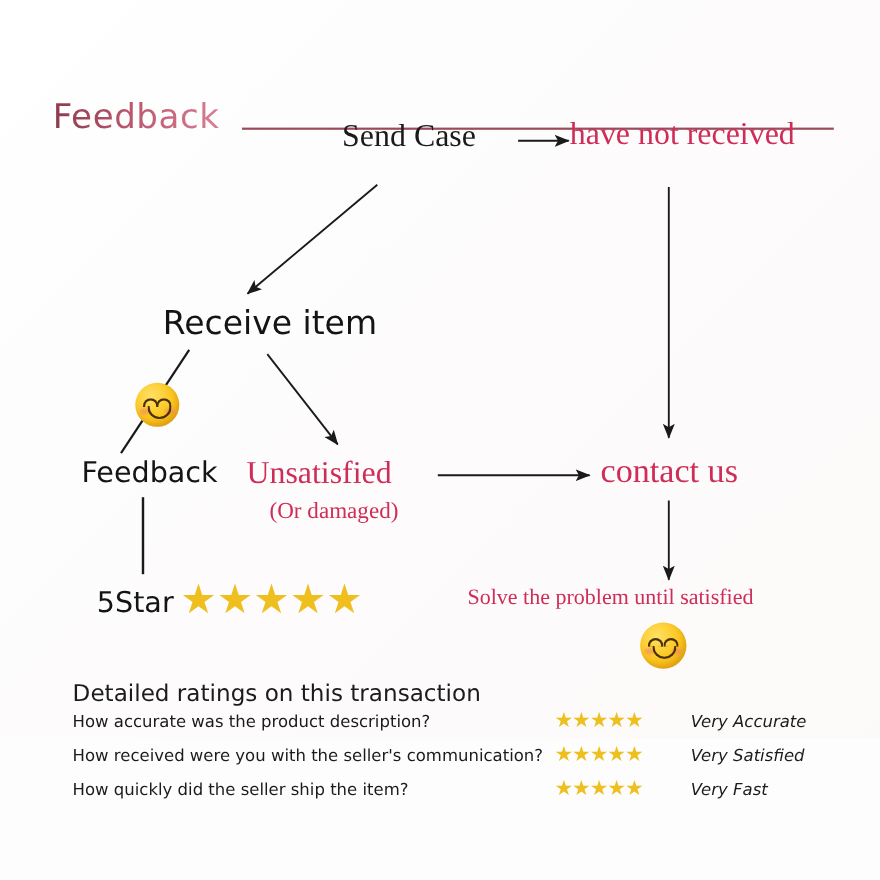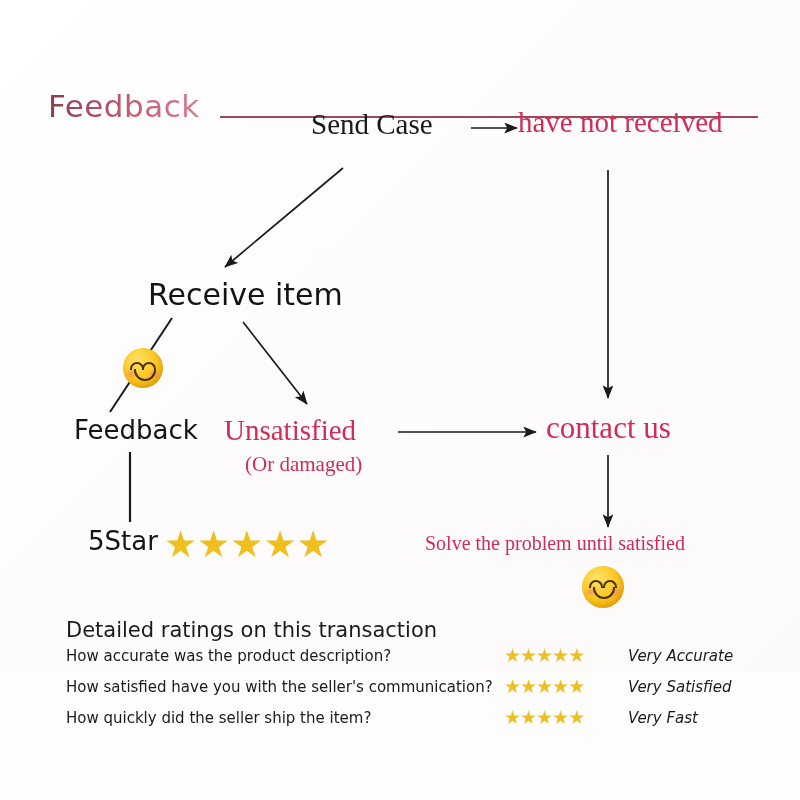--- a/index.html
+++ b/index.html
@@ -128,21 +128,21 @@
     color: #edb91f;
     font-size: 30px;
     line-height: 1;
     letter-spacing: 0;
   }
 
   #row-5star {
     position: absolute;
     left: 88px; top: 526px;
     display: flex;
-    align-items: flex-start;
+    align-items: flex-end;
     gap: 6px;
   }
   #row-5star .label {
     font-family: "DejaVu Sans", sans-serif;
     font-size: 26px;
     color: #141414;
   }
   #row-5star .star { font-size: 37px; color: #efbf20; }
 
   
@@ -255,21 +255,21 @@
 
     <div class="rating-row">
       <span class="rating-q">How accurate was the product description?</span>
       <span class="rating-stars">
         <span class="star">★★★★★</span>
       </span>
       <span class="rating-label">Very Accurate</span>
     </div>
 
     <div class="rating-row">
-      <span class="rating-q">How satisfied have you with the seller's communication?</span>
+      <span class="rating-q">How received were you with the seller's communication?</span>
       <span class="rating-stars">
         <span class="star">★★★★★</span>
       </span>
       <span class="rating-label">Very Satisfied</span>
     </div>
 
     <div class="rating-row">
       <span class="rating-q">How quickly did the seller ship the item?</span>
       <span class="rating-stars">
         <span class="star">★★★★★</span>

